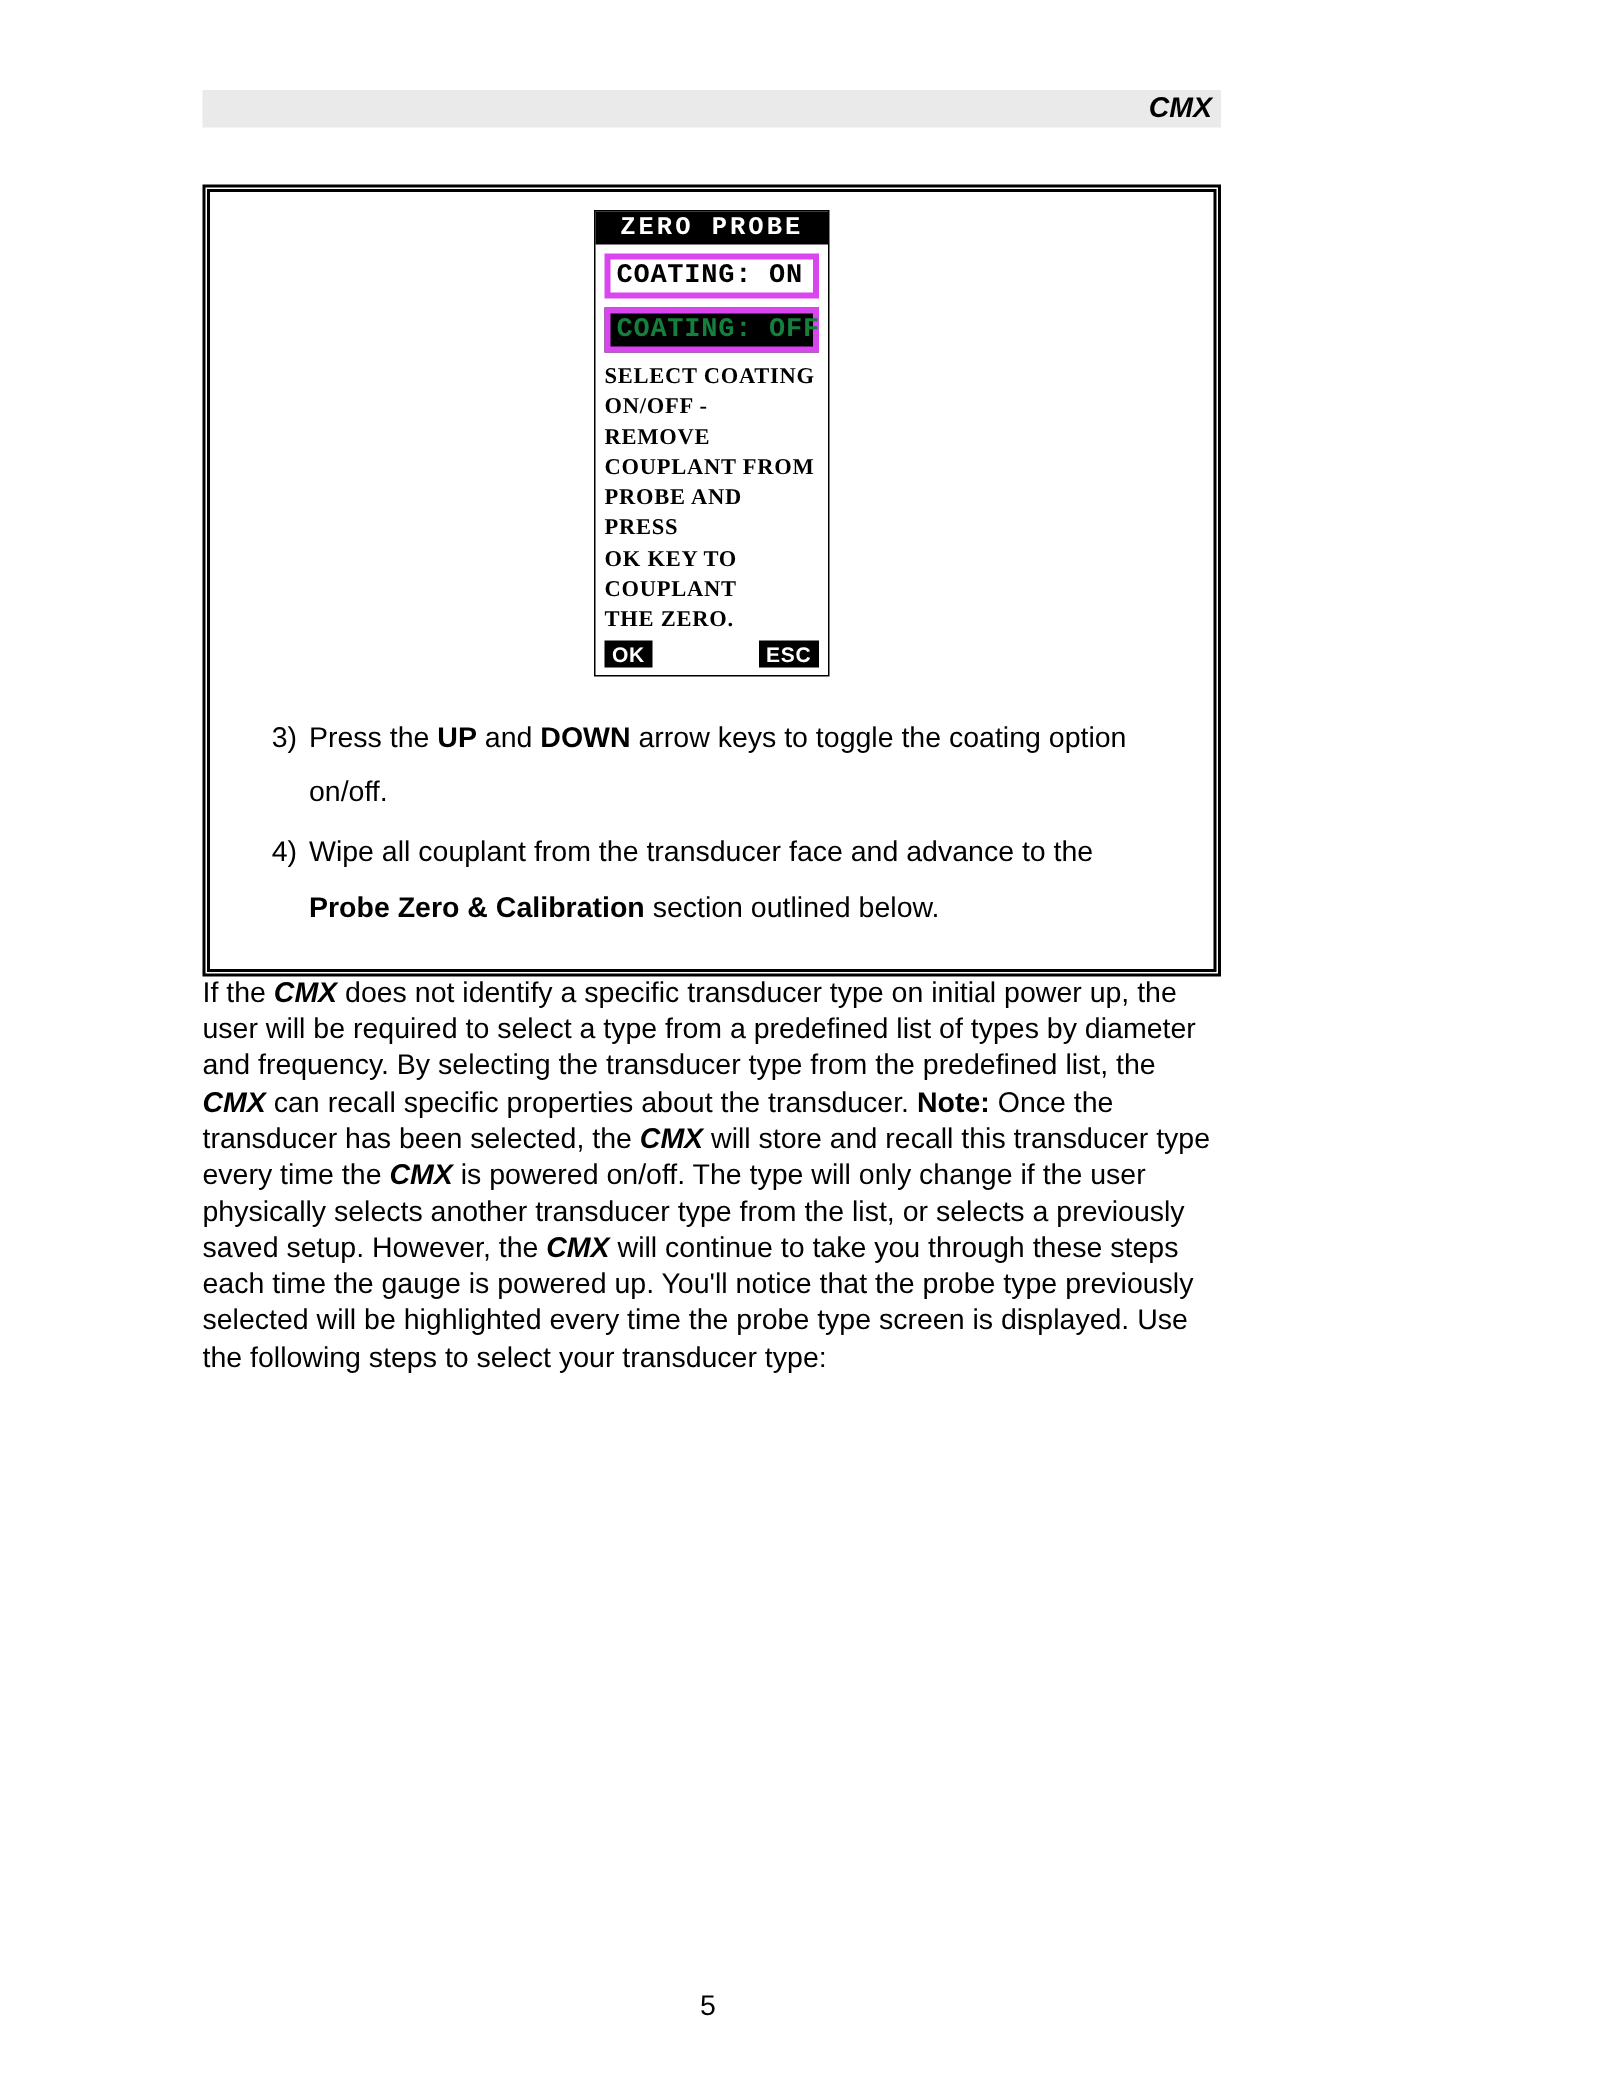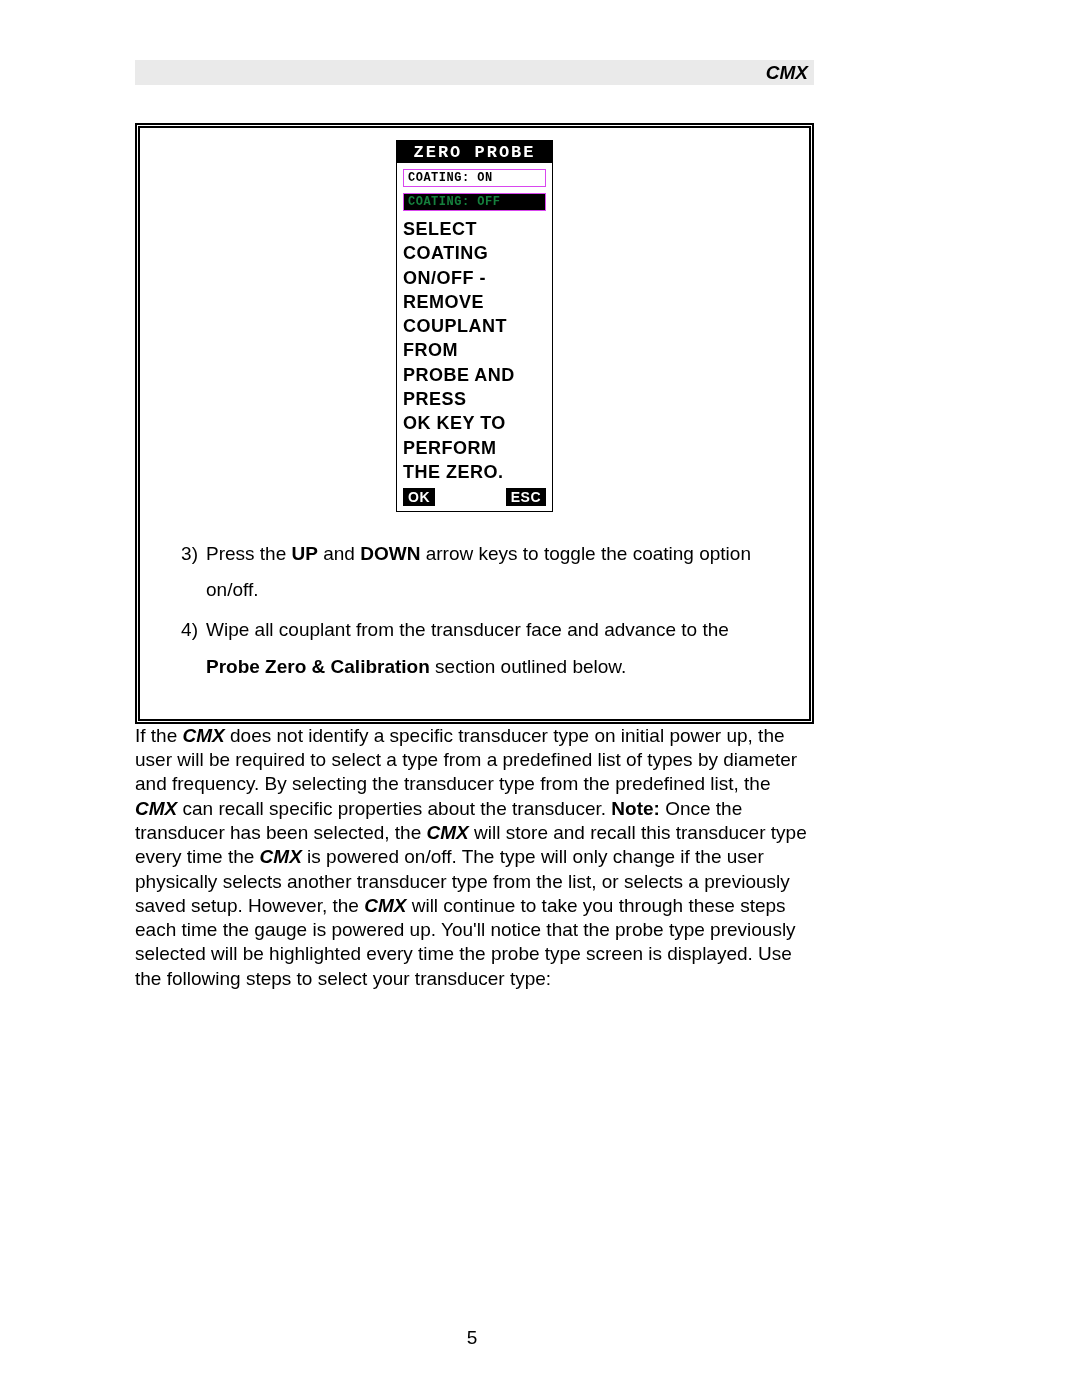--- a/index.html
+++ b/index.html
@@ -23,21 +23,21 @@
     align-items: center;
     justify-content: flex-end;
     padding-right: 6px;
     font-size: 19px;
     margin-bottom: 38px;
   }
   .header-band .bold-it { font-weight: bold; font-style: italic; }
 
   .dbl-box {
     border: 5px double #000;
-    padding: 12px 28px 30px 28px;
+    padding: 12px 28px 18px 28px;
     box-sizing: border-box;
   }
 
   
   .lcd-wrap {
     display: flex;
     justify-content: center;
     margin-bottom: 24px;
   }
   .lcd {
@@ -54,33 +54,33 @@
     color: #fff;
     text-align: center;
     padding: 2px 0 1px 0;
     font-size: 17px;
     letter-spacing: 2px;
     font-family: "Courier New", monospace;
     font-weight: bold;
   }
   .lcd-body { padding: 6px 6px 4px 6px; }
   .opt-box {
-    border: 1px solid #d946ef;
+    border: 4px solid #d946ef;
     padding: 1px 4px;
     margin-bottom: 6px;
-    font-size: 12px;
+    font-size: 18px;
     white-space: nowrap;
   }
   .opt-box.selected { background: #000; color: #15803d; }
   .lcd-msg {
-    font-size: 18px;
+    font-size: 15px;
     line-height: 1.35;
     margin-top: 2px;
     font-weight: bold;
-    font-family: Liberation Sans, sans-serif;
+    font-family: Liberation Serif, serif;
   }
   .lcd-footer {
     display: flex;
     justify-content: space-between;
     padding: 0 6px 5px 6px;
     gap: 44px;
   }
   .lcd-btn {
     background: #000;
     color: #fff;
@@ -138,21 +138,21 @@
       <div class="lcd">
         <div class="lcd-title">ZERO PROBE</div>
         <div class="lcd-body">
           <div class="opt-box">COATING:  ON</div>
           <div class="opt-box selected">COATING:  OFF</div>
           <div class="lcd-msg">
             <div>SELECT COATING</div>
             <div>ON/OFF - REMOVE</div>
             <div>COUPLANT FROM</div>
             <div>PROBE AND PRESS</div>
-            <div>OK KEY TO PERFORM</div>
+            <div>OK KEY TO COUPLANT</div>
             <div>THE ZERO.</div>
           </div>
         </div>
         <div class="lcd-footer">
           <span class="lcd-btn">OK</span>
           <span class="lcd-btn">ESC</span>
         </div>
       </div>
     </div>
 

